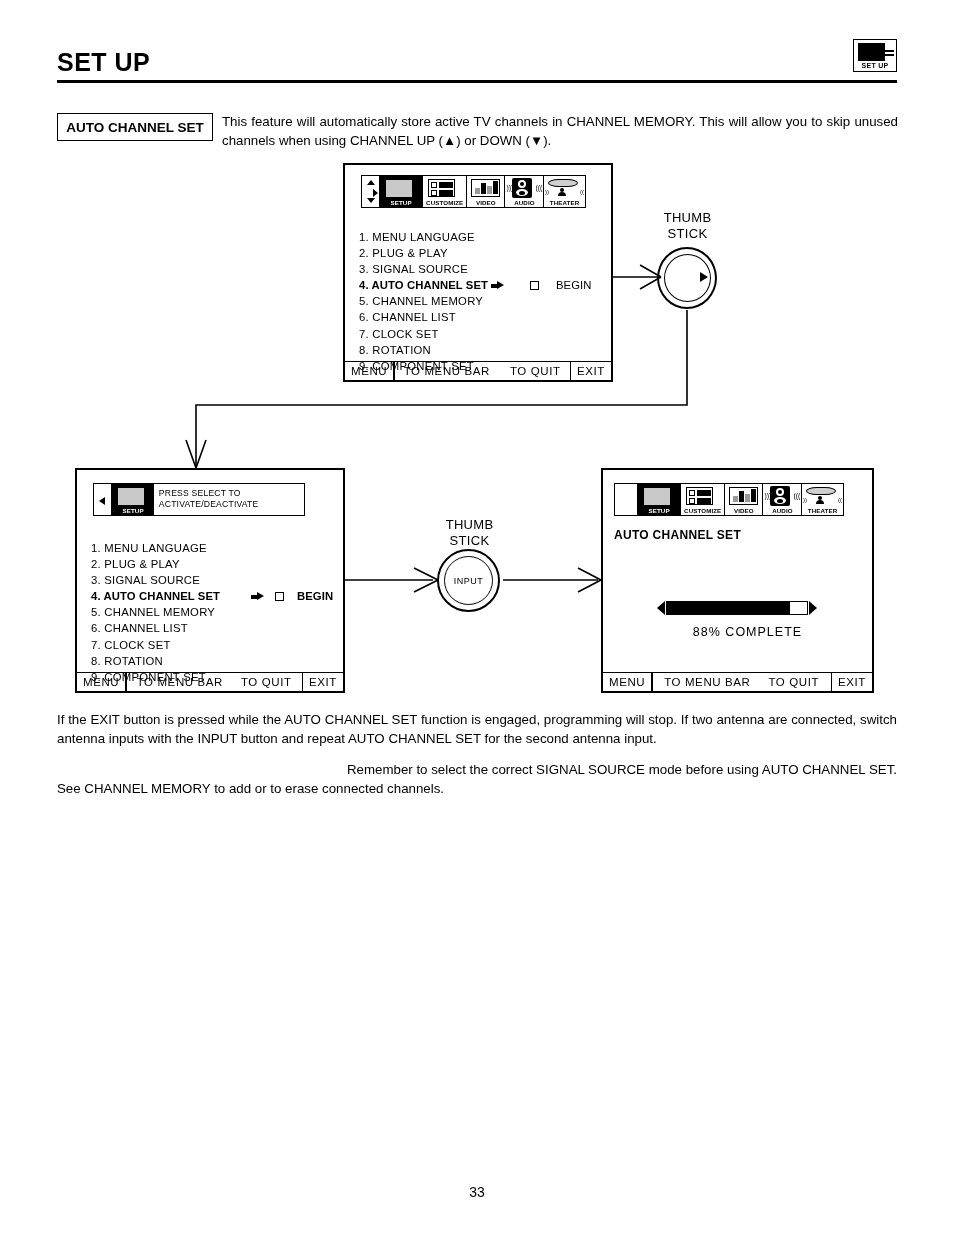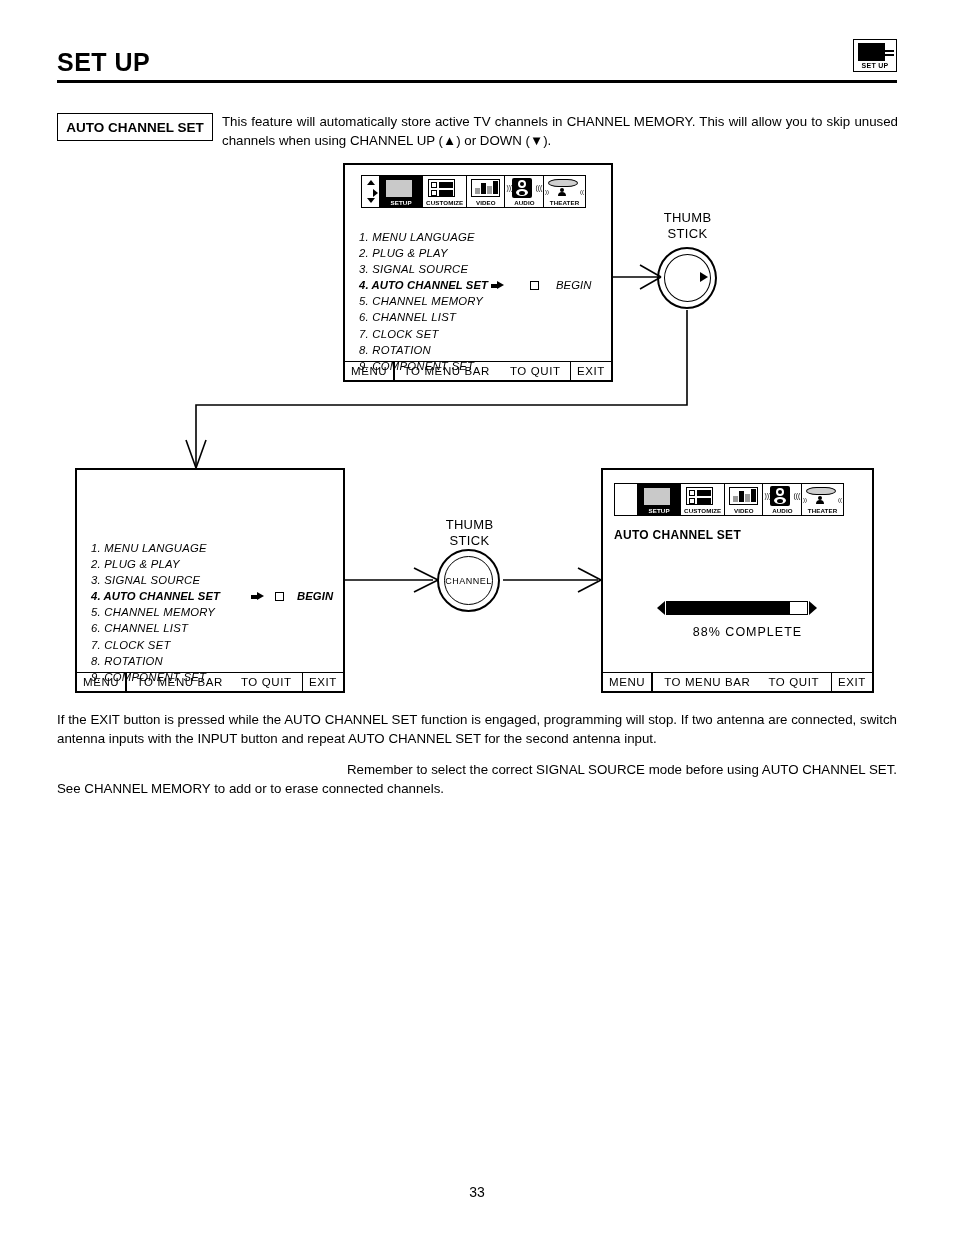--- a/index.html
+++ b/index.html
@@ -88,21 +88,20 @@
   .osd-footer .cell { display:flex; align-items:center; height:100%; padding:0 6px;}
   .osd-footer .sep { width:1.5px; height:100%; background:#000; }
   .osd-footer .grow { flex:1; justify-content:center; }
 
   .menu-list { position:absolute; }
   .menu-item {
     font-size: 11.3px;
     line-height: 16.1px;
     letter-spacing: 0.25px;
     white-space: nowrap;
-    font-style: italic;
   }
   .menu-item.sel { font-weight: bold; letter-spacing: 0.1px; }
 
   .fat-arrow {
     display:inline-block;
     position:relative;
     width:13px; height:9px;
     vertical-align:-1px;
   }
   .fat-arrow::before{
@@ -349,20 +348,35 @@
 <div class="tslabel" style="left:640px; top:210px; width:95px;">
   <div>THUMB</div>
   <div>STICK</div>
 </div>
 <div class="ring" style="left:657px; top:247px; width:60px; height:62px;"></div>
 <div class="ring2" style="left:664px; top:254px; width:47px; height:48px;"></div>
 <div style="position:absolute;left:700px;top:272px;width:0;height:0;border-top:5px solid transparent;border-bottom:5px solid transparent;border-left:8px solid #000;"></div>
 
 <div class="osd" style="left:75px; top:468px; width:270px; height:225px;">
 
+  <div style="position:absolute;left:16px;top:13px;display:flex;align-items:flex-start;">
+    <div class="ibtn" style="width:19px;height:33px;">
+      <div style="position:absolute;left:5px;top:13px;width:0;height:0;border-top:4px solid transparent;border-bottom:4px solid transparent;border-right:6px solid #000;"></div>
+    </div>
+    <div class="ibtn active" style="width:45px;height:33px;">
+      <div class="art-setup"></div>
+      <div class="art-setup-w"></div>
+      <div class="art-setup-w2"></div>
+      <div class="cap">SETUP</div>
+    </div>
+    <div class="tip" style="position:relative;width:152px;height:33px;margin-left:-1.4px;">
+      <div>PRESS SELECT TO</div>
+      <div>ACTIVATE/DEACTIVATE</div>
+    </div>
+  </div>
 
   <div class="menu-list" style="left:14px; top:70px;">
     <div class="menu-item">1. MENU LANGUAGE</div>
     <div class="menu-item">2. PLUG &amp; PLAY</div>
     <div class="menu-item">3. SIGNAL SOURCE</div>
     <div class="menu-item sel">
       <span>4. AUTO CHANNEL SET</span>
       <span class="fat-arrow" style="margin-left:28px;"></span>
       <span class="chk-empty" style="margin-left:7px;"></span>
       <span style="margin-left:10px;">BEGIN</span>
@@ -386,21 +400,21 @@
     <div class="cell">EXIT</div>
   </div>
 </div>
 
 <div class="tslabel" style="left:422px; top:517px; width:95px;">
   <div>THUMB</div>
   <div>STICK</div>
 </div>
 <div class="ring" style="left:437px; top:549px; width:63px; height:63px;"></div>
 <div class="ring2" style="left:444px; top:556px; width:49px; height:49px;"></div>
-<div class="ring-txt" style="left:437px; top:576px; width:63px;">CHANNEL</div>
+<div class="ring-txt" style="left:437px; top:576px; width:63px;">INPUT</div>
 
 <div class="osd" style="left:601px; top:468px; width:273px; height:225px;">
 
   <div class="iconbar" style="left:11px; top:13px;">
     <div class="ibtn" style="width:24px;"></div>
     <div class="ibtn active" style="width:45px;">
       <div class="art-setup"></div>
       <div class="art-setup-w"></div>
       <div class="art-setup-w2"></div>
       <div class="cap">SETUP</div>

